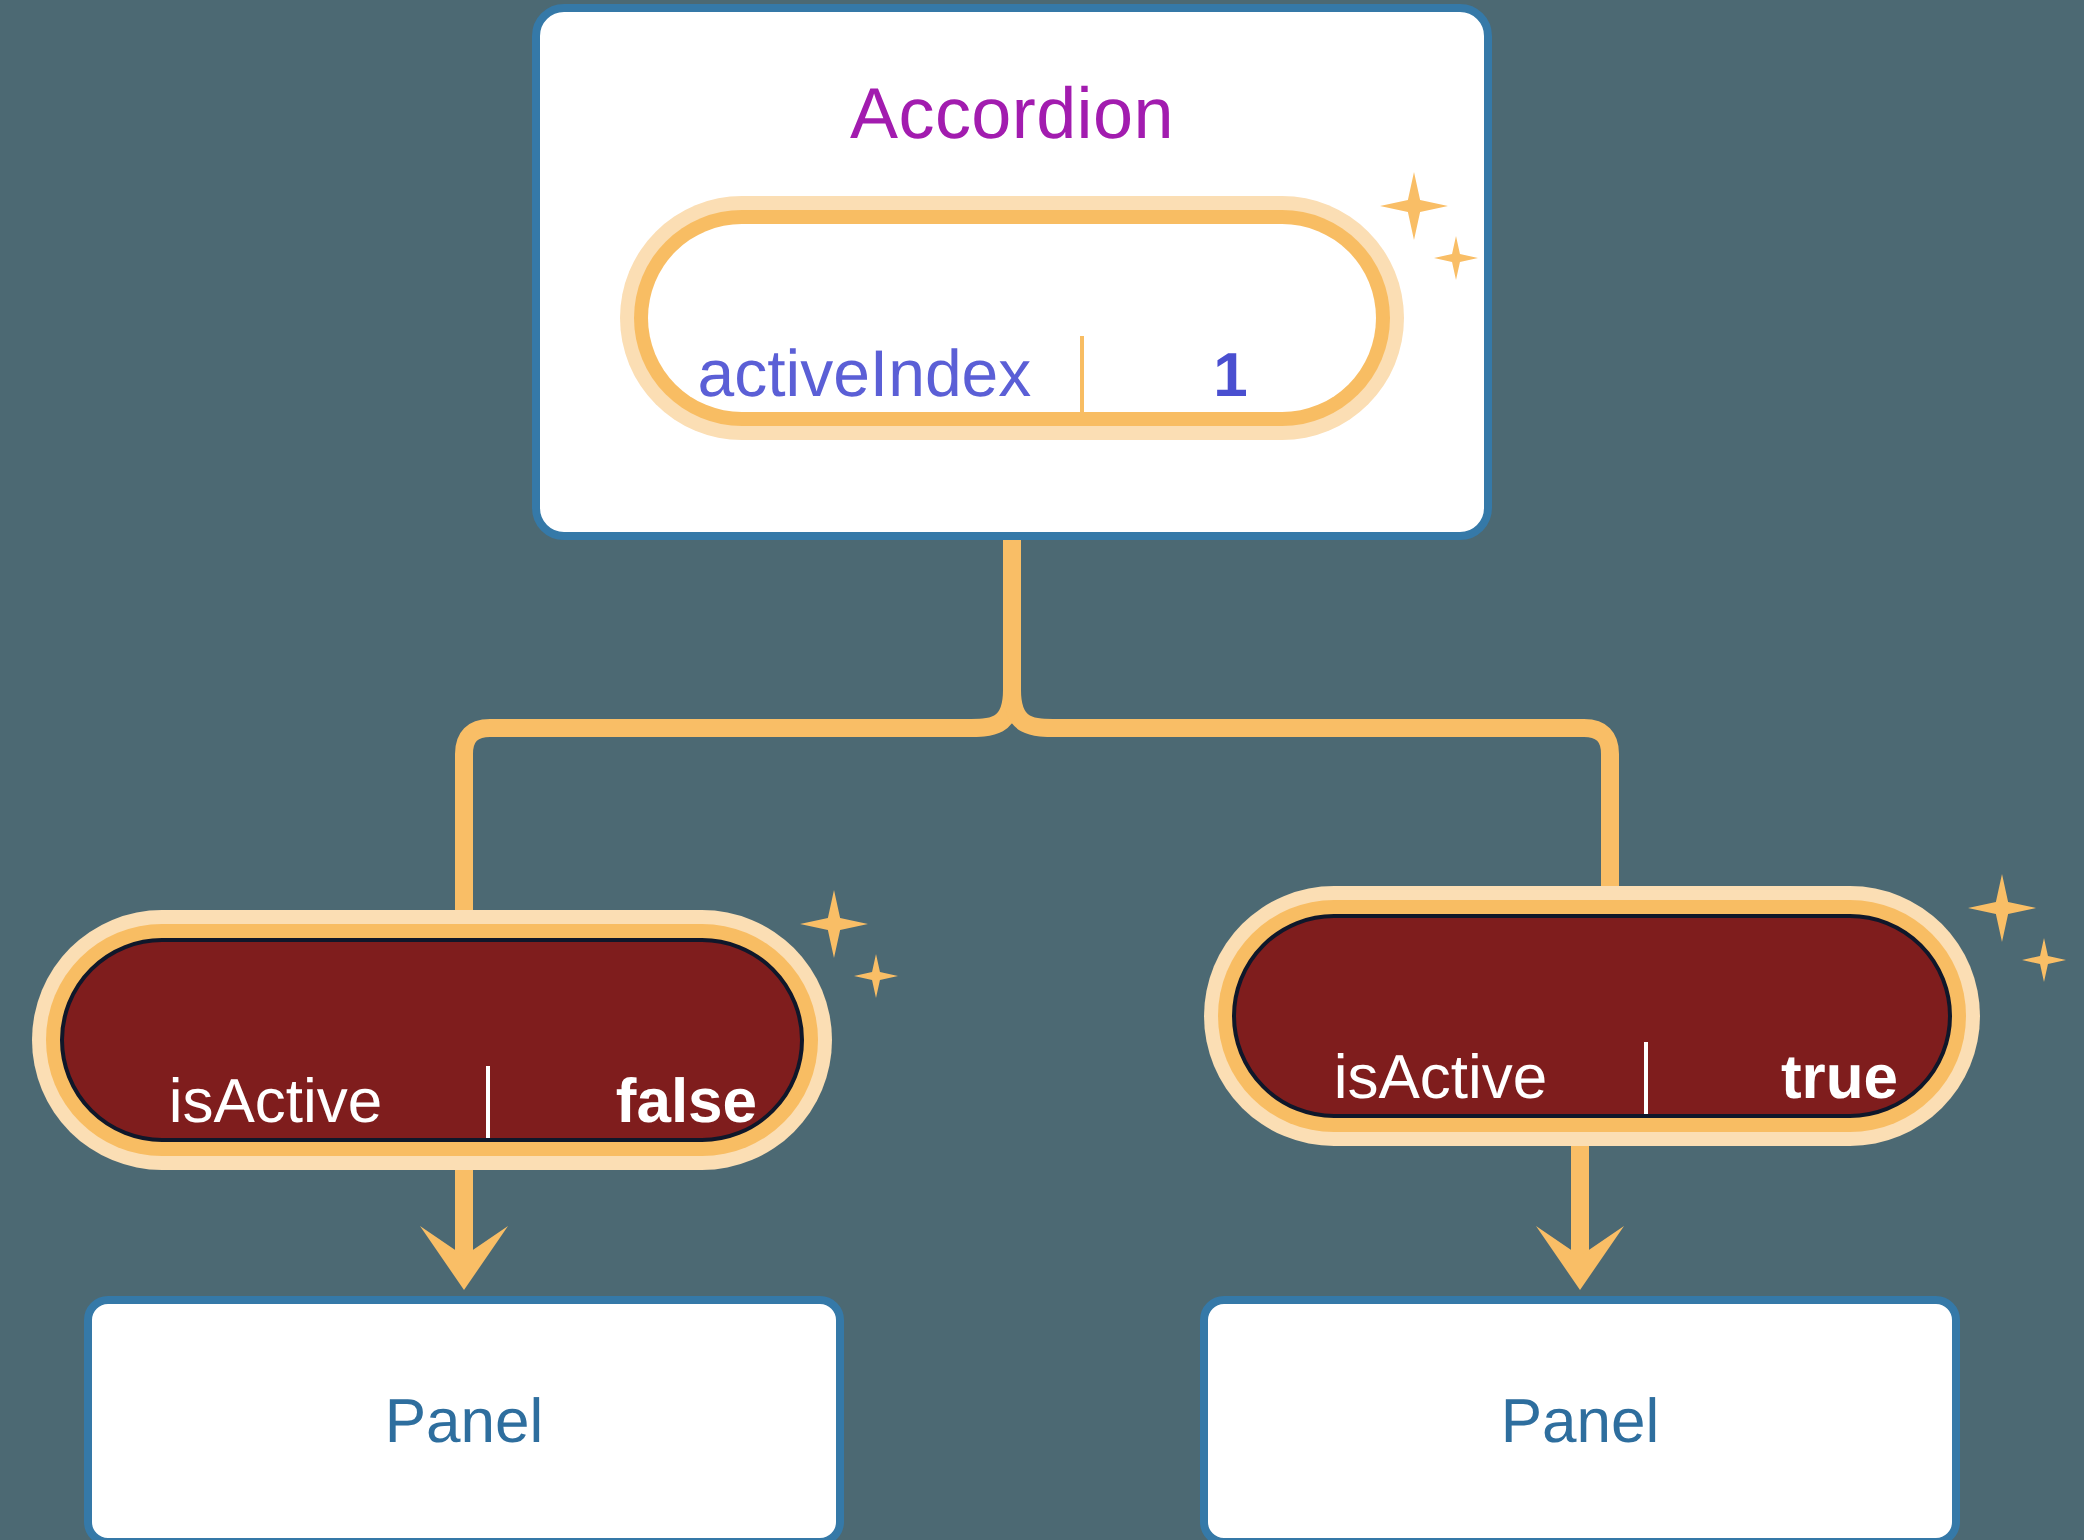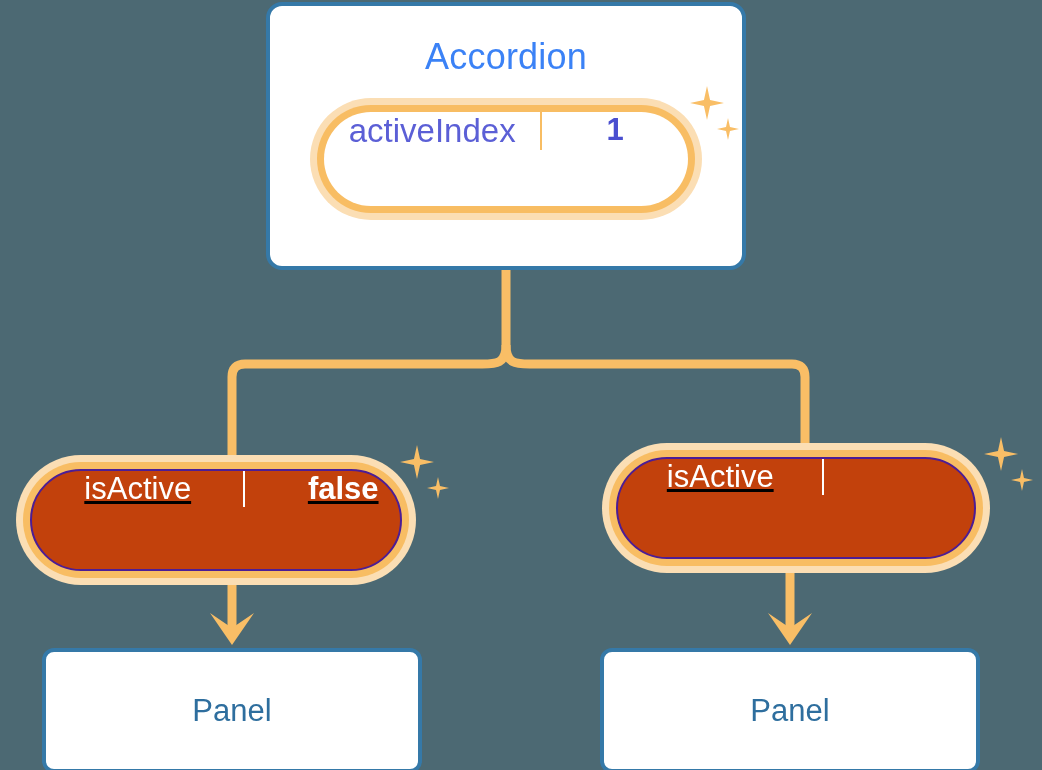--- a/index.html
+++ b/index.html
@@ -46,21 +46,21 @@
     width: 480px;
     height: 268px;
     border-radius: 16px;
   }
   .card-title {
     position: absolute;
     left: 0;
     right: 0;
     top: 30px;
     text-align: center;
-    color: #3b82f6;
+    color: #a21caf;
     font-size: 36px;
     font-weight: 400;
     letter-spacing: 0.2px;
   }
 
   
   .panel-card {
     width: 380px;
     height: 125px;
     border-radius: 12px;
@@ -94,21 +94,21 @@
     border-radius: 999px;
     background: #f8bd63;               
     padding: 7px;
     display: flex;
   }
   .pill-body {
     flex: 1;
     box-sizing: border-box;
     border-radius: 999px;
     display: flex;
-    align-items: flex-start;
+    align-items: flex-end;
     overflow: hidden;
   }
   .pill-key, .pill-val {
     display: flex;
     align-items: center;
     justify-content: center;
     box-sizing: border-box;
     white-space: nowrap;
   }
 
@@ -123,23 +123,22 @@
   }
   .pill.light .pill-val {
     flex: 1;
     color: #4a4fd0;
     font-size: 31px;
     font-weight: 700;
   }
 
   
   .pill.solid .pill-body {
-    background: #c2410c;
-    border: 2px solid #4c1d95;
-    text-decoration: underline;
+    background: #7f1d1d;
+    border: 2px solid #0f172a;
   }
   .pill.solid .pill-key {
     flex: 0 0 58%;
     color: #ffffff;
     font-size: 31px;
     font-weight: 400;
     border-right: 2px solid #ffffff;
   }
   .pill.solid .pill-val {
     flex: 1;
@@ -246,20 +245,21 @@
   </div>
 
   <div class="card panel-card" id="panel-left">
     <div class="panel-label">Panel</div>
   </div>
 
   <div class="pill solid" id="pill-right">
     <div class="pill-ring">
       <div class="pill-body">
         <div class="pill-key">isActive</div>
+        <div class="pill-val">true</div>
       </div>
     </div>
   </div>
 
   <div class="sparkles" id="sparkles-right">
     <div class="spark big s1"></div>
     <div class="spark small s2"></div>
   </div>
 
   <div class="card panel-card" id="panel-right">

